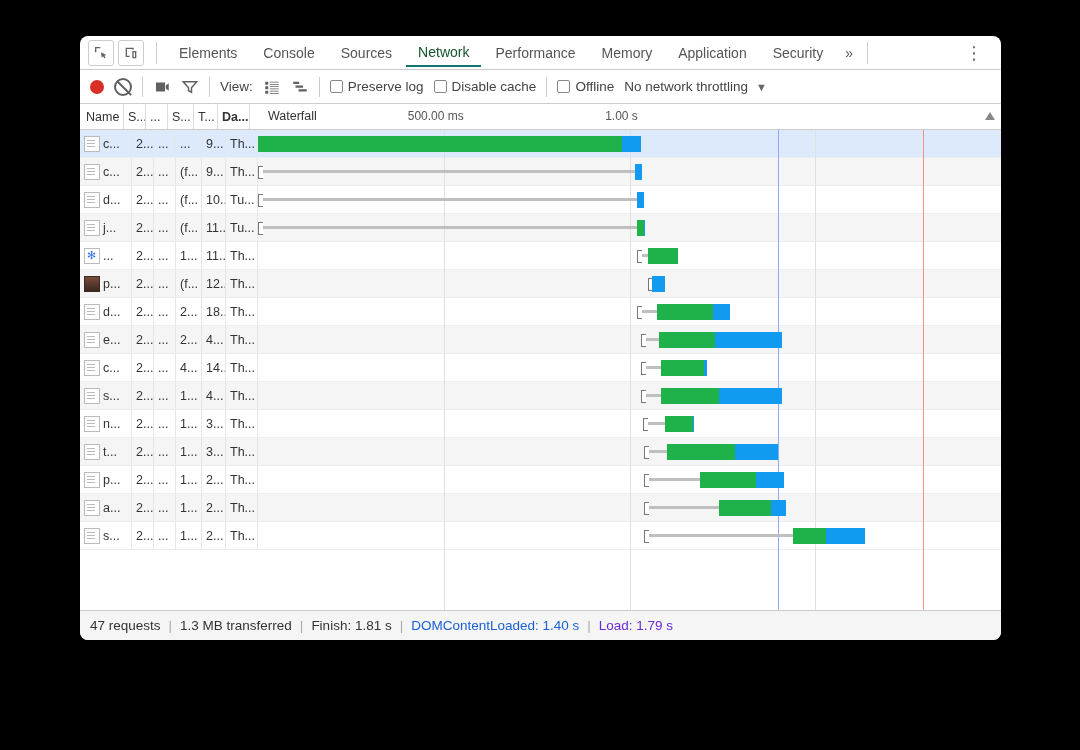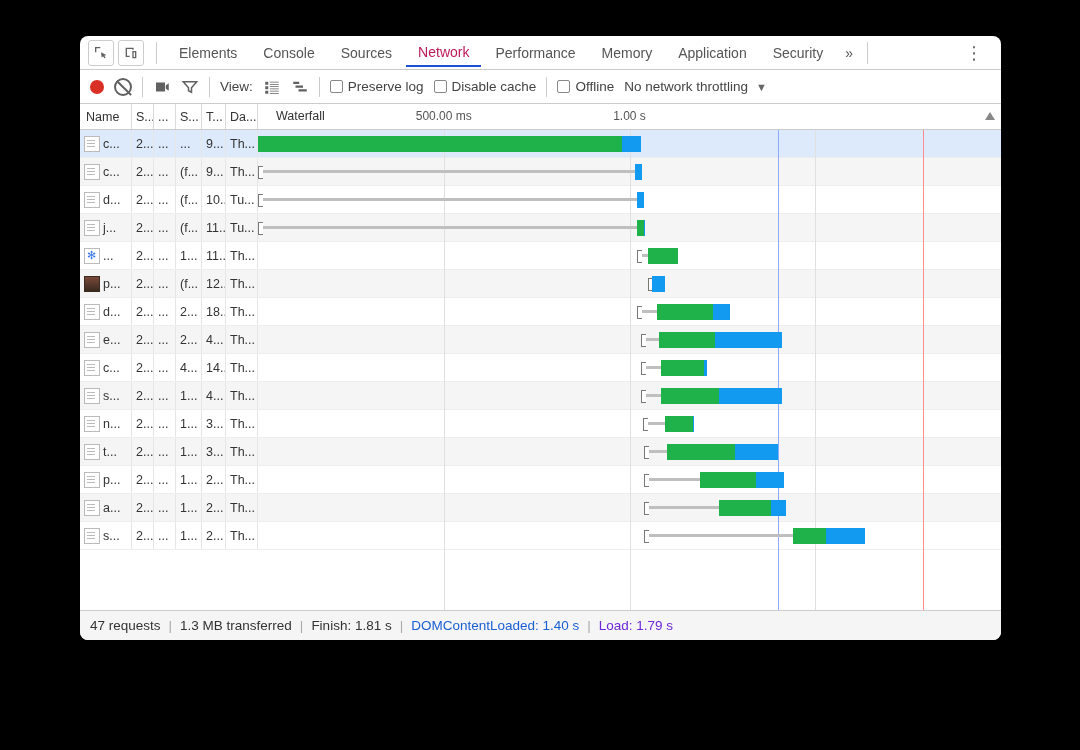--- a/index.html
+++ b/index.html
@@ -41,47 +41,47 @@
     border-bottom:1px solid #ccc;
     display:flex; align-items:center;
     padding:0 8px;
     gap:2px;
     font-size:14px; color:#555;
     flex-shrink:0;
   }
   .tabsbar .iconbox{width:26px;height:26px;border:1px solid #ccc;border-radius:3px;display:flex;align-items:center;justify-content:center;color:#666;margin-right:2px;}
   .tabsbar .sepv{width:1px;height:22px;background:#ccc;margin:0 8px;}
   .tabsbar .tab{padding:0 12px;height:28px;display:flex;align-items:center;cursor:pointer;}
-  .tabsbar .tab.active{color:#be185d;border-bottom:2px solid #1d4ed8;}
+  .tabsbar .tab.active{color:#14532d;border-bottom:2px solid #0f766e;}
   .more{padding:0 8px;}
   .kebab{margin-left:auto;padding:0 10px;font-size:18px;color:#666;}
   .toolbar{
     height:34px;border-bottom:1px solid #ccc;
     display:flex;align-items:center;padding:0 10px;gap:10px;
     font-size:13.5px;color:#444;flex-shrink:0;
   }
   .rec{width:14px;height:14px;border-radius:50%;background:#d93025;}
   .noicon{width:18px;height:18px;border:2px solid #616161;border-radius:50%;position:relative;}
   .noicon::after{content:"";position:absolute;width:20px;height:2px;background:#616161;top:7px;left:-2px;transform:rotate(45deg);}
   .tbsep{width:1px;height:20px;background:#ccc;}
   .chk{display:flex;align-items:center;gap:5px;}
   .chk .box{width:13px;height:13px;border:1px solid #888;border-radius:2px;}
   .throttling{display:flex;align-items:center;gap:8px;}
   .headerrow{
     height:26px;border-bottom:1px solid #ccc;
     display:flex;align-items:stretch;font-size:12.5px;color:#333;
     flex-shrink:0;background:#fff;
   }
   .hcell{border-right:1px solid #dadada;display:flex;align-items:center;padding:0 4px;overflow:hidden;white-space:nowrap;position:relative;}
-  .hcell.name{width:52px;padding-left:6px;}
+  .hcell.name{width:44px;padding-left:6px;}
   .hcell.c1{width:22px;}
   .hcell.c2{width:22px;}
   .hcell.c3{width:26px;}
   .hcell.c4{width:24px;}
-  .hcell.c5{width:32px;}
+  .hcell.c5{width:32px;font-weight:bold;}
   .waterfall-head{flex:1;border-right:none;position:relative;padding:0;}
   .wfh-label{position:absolute;left:18px;top:5px;}
   .tick{position:absolute;top:5px;font-size:12px;color:#555;transform:translateX(-50%);}
   .sorttri{position:absolute;right:6px;top:8px;width:0;height:0;border-left:5px solid transparent;border-right:5px solid transparent;border-bottom:8px solid #888;}
   .grid{flex:1;overflow:hidden;position:relative;}
   .row{height:28px;display:flex;align-items:stretch;border-bottom:1px solid #eee;font-size:12.5px;color:#333;}
   .row.even{background:#f5f5f5;}
   .row.sel{background:#ddeafb;}
   .cell{border-right:1px solid #e6e6e6;display:flex;align-items:center;padding:0 4px;overflow:hidden;white-space:nowrap;}
   .cell.name{width:52px;padding-left:4px;gap:3px;}

